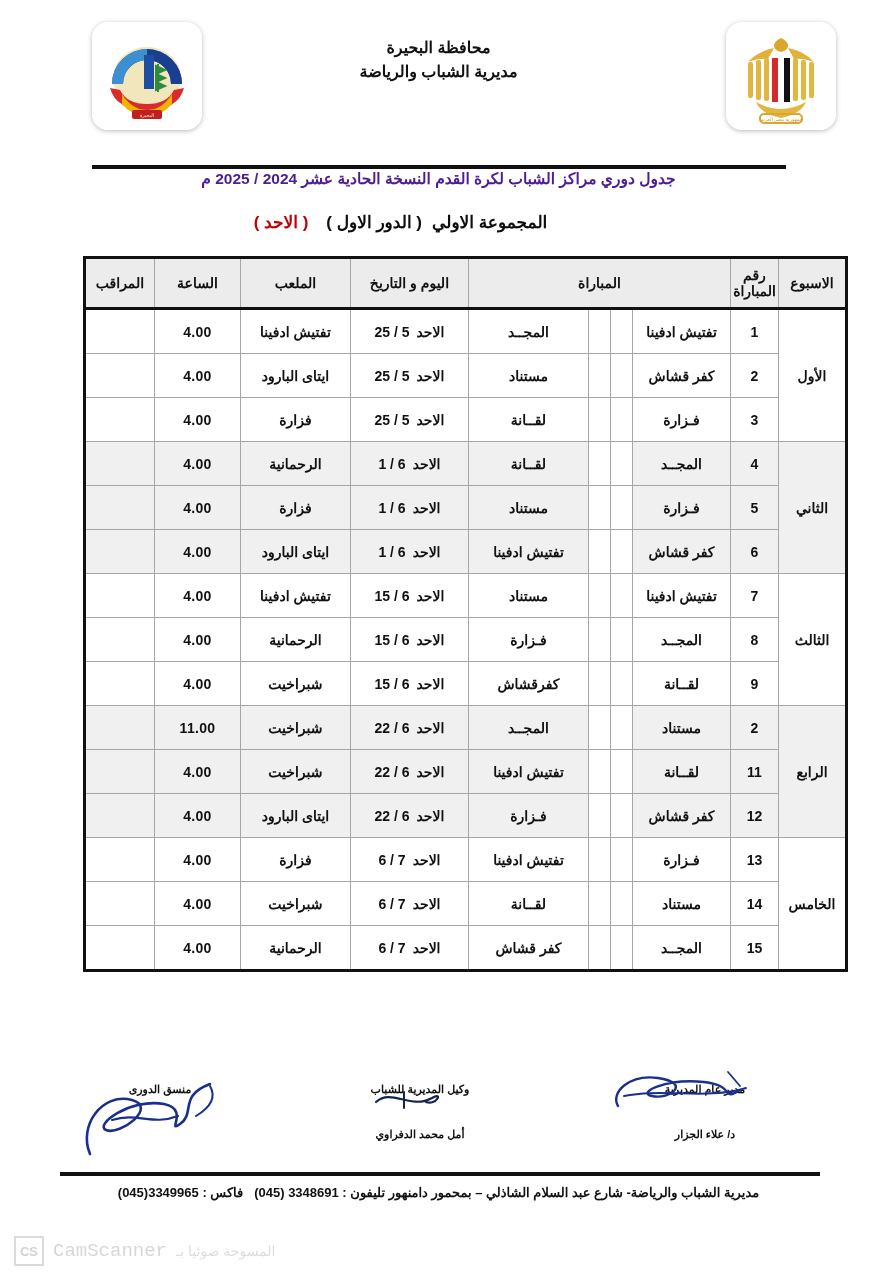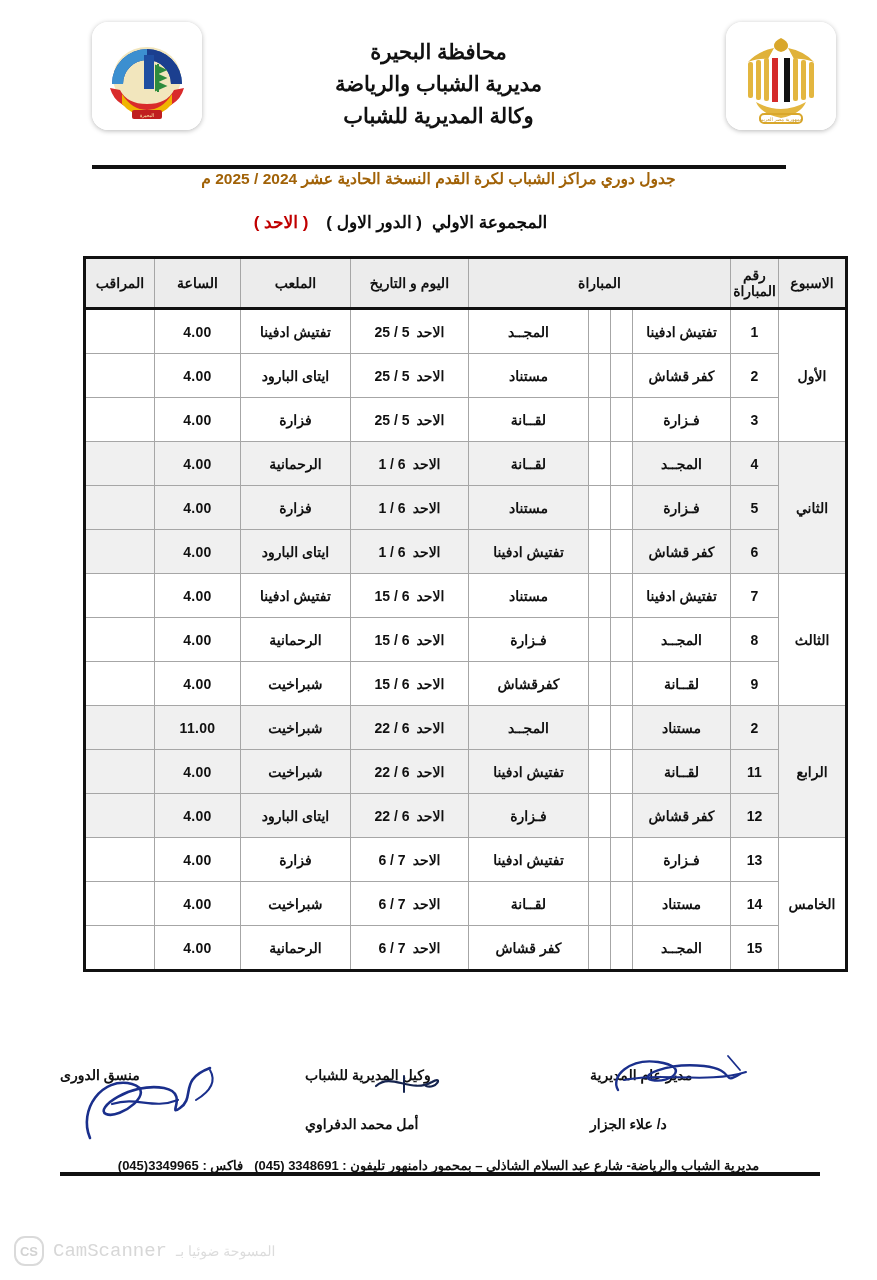--- a/index.html
+++ b/index.html
@@ -39,21 +39,21 @@
 
   .header-titles {
     position: absolute;
     top: 14px;
     left: 0;
     width: 877px;
     text-align: center;
     line-height: 1.52;
   }
   .header-titles div {
-    font-size: 21px;
+    font-size: 16px;
     font-weight: bold;
     letter-spacing: 0px;
     color: #111111;
   }
 
   .header-rule {
     position: absolute;
     top: 143px;
     left: 92px;
     width: 694px;
@@ -63,21 +63,21 @@
 
   
   .doc-title {
     position: absolute;
     top: 170px;
     left: 0;
     width: 877px;
     text-align: center;
     font-size: 15.5px;
     font-weight: bold;
-    color: #a16207;
+    color: #4c1d95;
   }
   .doc-subtitle {
     position: absolute;
     top: 212px;
     left: 0;
     width: 801px;
     text-align: center;
     font-size: 17px;
     font-weight: bold;
     color: #0d0d0d;
@@ -158,23 +158,23 @@
   
   .sig-row {
     position: absolute;
     top: 1066px;
     left: 60px;
     width: 760px;
     height: 100px;
   }
   .sig-block {
     position: absolute;
-    top: 0;
-    text-align: left;
-    font-size: 14px;
+    top: 16px;
+    text-align: center;
+    font-size: 11px;
     font-weight: bold;
     color: #111111;
     line-height: 1.35;
   }
   .sig-a { right: 0px;   width: 230px; }
   .sig-b { right: 285px; width: 230px; }
   .sig-c { right: 560px; width: 200px; }
   .sig-title { display: block; }
   .sig-gap   { display: block; height: 30px; }
   .sig-name  { display: block; }
@@ -186,21 +186,21 @@
   .footer-rule {
     position: absolute;
     top: 1172px;
     left: 60px;
     width: 760px;
     height: 4px;
     background: #111111;
   }
   .footer-addr {
     position: absolute;
-    top: 1158px;
+    top: 1185px;
     left: 0;
     width: 877px;
     text-align: center;
     font-size: 13px;
     font-weight: bold;
     color: #111111;
     filter: blur(0.25px);
   }
   .footer-addr .ltr { direction: ltr; unicode-bidi: isolate; }
 
@@ -211,21 +211,21 @@
     left: 14px;
     display: flex;
     align-items: center;
     gap: 9px;
     direction: ltr;
     opacity: .82;
   }
   .cam-badge {
     width: 26px; height: 26px;
     border: 2px solid #d2d2d2;
-    border-radius: 11px;
+    border-radius: 1px;
     color: #c9c9c9;
     font-size: 13px;
     font-weight: bold;
     display: flex; align-items: center; justify-content: center;
     font-family: "Liberation Sans", sans-serif;
   }
   .cam-word {
     font-size: 19px;
     color: #cfcfcf;
     font-family: Liberation Mono, monospace;
@@ -277,21 +277,20 @@
       <rect x="58" y="36" width="6" height="44" fill="#111111"></rect>
       <path d="M30 80 q25 14 50 0 q-5 12 -25 16 q-20 -4 -25 -16 z" fill="#e3b63f"></path>
       <rect x="34" y="92" width="42" height="9" rx="4" fill="none" stroke="#d9a72b" stroke-width="2"></rect>
       <text x="55" y="99" font-size="5" fill="#c9992a" text-anchor="middle" font-family="'Liberation Sans',sans-serif">جمهورية مصر العربية</text>
     </svg>
   </div>
 
   <div class="header-titles">
     <div>محافظة البحيرة</div>
     <div>مديرية الشباب والرياضة</div>
-    <div>وكالة المديرية للشباب</div>
   </div>
 
   <div class="header-rule"></div>
 </div>
 
 <div class="doc-title">جدول دوري مراكز الشباب لكرة القدم  النسخة الحادية عشر    2024 / 2025 م</div>
 
 <div class="doc-subtitle">
   <span>المجموعة الاولي</span><span class="grp-round">( الدور الاول )</span><span class="rtl-note">( الاحد )</span>
 </div>

